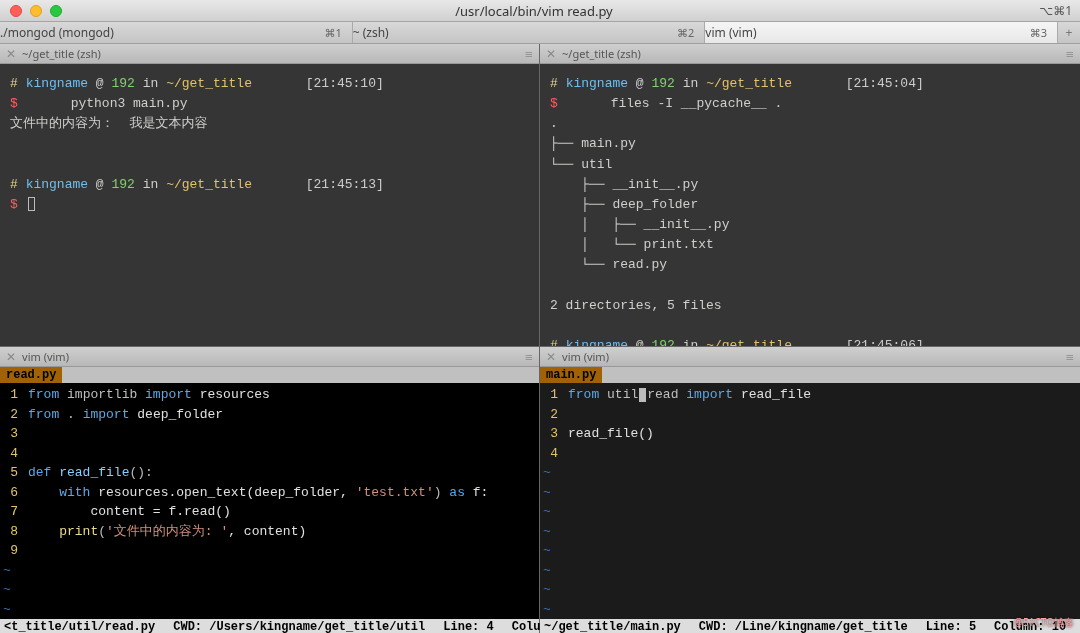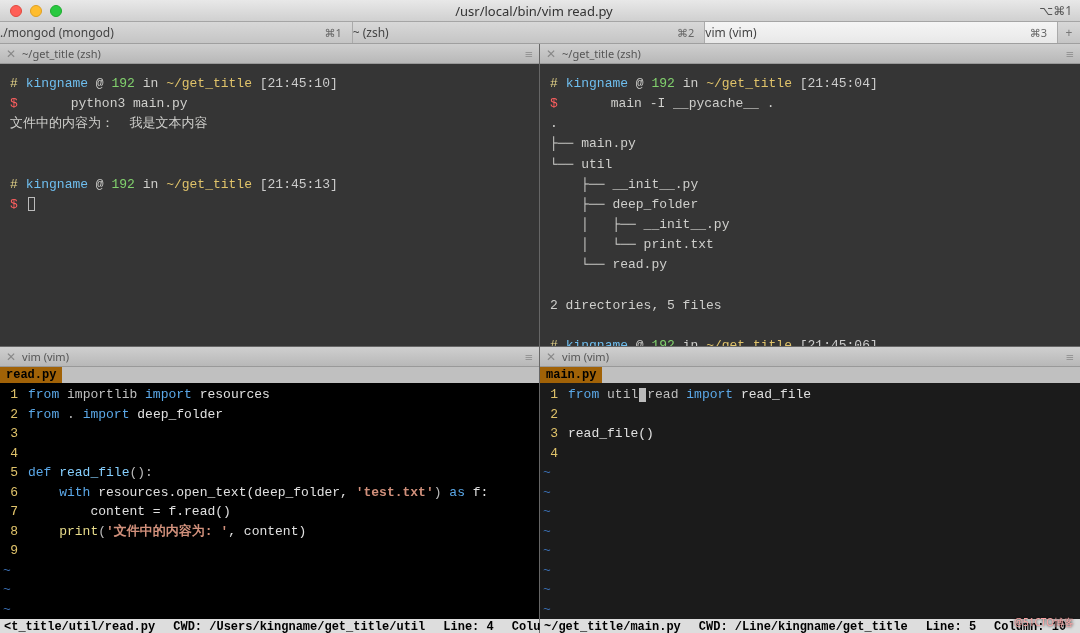--- a/index.html
+++ b/index.html
@@ -28,39 +28,39 @@
 .pane:nth-child(2n){border-right:none;}
 
 
 .pstrip{height:20px; background:linear-gradient(#cfcfcf,#b8b8b8); display:flex; align-items:center; padding:0 6px; color:#555; font-family:-apple-system,system-ui; font-size:11px; border-bottom:1px solid #999; justify-content:space-between;}
 .pstrip .left{display:flex; align-items:center; gap:6px;}
 .pstrip .x{color:#888; font-size:12px; line-height:1;}
 .pstrip .ham{font-size:14px; color:#888;}
 
 
 .term { flex:1; background:#353535; color:#cfcfcc; padding:10px 8px 6px 10px; line-height:1.55; font-size:13px; white-space:pre; overflow:hidden;}
-.c-hash{color:#e8d68a;} .c-user{color:#6fbff0;} .c-at{color:#cfcfcc;} .c-host{color:#81d16d;} .c-in{color:#cfcfcc;} .c-path{color:#e0c36a;} .c-time{color:#ccc;}
+.c-hash{color:#e8d68a;} .c-user{color:#6fbff0;} .c-at{color:#cfcfcc;} .c-host{color:#81d16d;} .c-in{color:#cfcfcc;} .c-path{color:#e0c36a;} .c-time{color:#ccc;margin-left:46px;}
 .c-ps{color:#ff5f5f;} .c-cmd{color:#cfcfcc;padding-left:45px;}
 .cursor{display:inline-block; width:7px; height:14px; border:1px solid #bbb; vertical-align:middle; margin-left:2px;}
 
 
 .vim{flex:1; background:#000; color:#ddd; display:flex; flex-direction:column; min-height:0;}
 .vtabs{height:16px; background:#222; color:#eee; display:flex; font-size:12px; font-weight:bold;}
 .vtab{background:#a16207; color:#000; padding:0 6px; height:16px; display:flex; align-items:center;}
 .vrest{flex:1; background:#c0c0c0;}
 .code{flex:1; padding:2px 0 0 0; line-height:1.5; font-size:13px; overflow:hidden;}
 .row{display:flex;}
 .ln{width:28px; text-align:right; color:#e0c36a; padding-right:10px; flex-shrink:0;}
 .txt{white-space:pre;}
 .tilde{color:#3b6fb3; padding-left:3px;}
 .kw{color:#5BA8E8;} 
 .mod{color:#bfbfbf;}
 .fn{color:#86d0ff;}
 .name{color:#e0e0e0;}
-.str{color:#d1907b;font-weight:bold;}
+.str{color:#d1907b;}
 .op{color:#bbb;}
 .id-y{color:#e9dd8c;}
 .vcursor{display:inline-block;width:7px;height:14px;background:#bbb;vertical-align:text-bottom;margin:0 1px;}
 
 
 .vstatus{height:16px; background:#ddd; color:#000; font-size:12px; font-weight:bold; display:flex; align-items:center; padding:0 4px; white-space:pre;}
 .vstatus .seg{margin-right:18px;}
 
 
 .wm{position:absolute; right:6px; bottom:3px; color:#fca5a5; font-family:-apple-system,system-ui; font-size:10px; text-shadow:0 0 3px #000;}
@@ -115,21 +115,21 @@
 
   <div class="pane">
     <div class="pstrip">
       <div class="left">
         <span class="x">✕</span>
         <span>~/get_title (zsh)</span>
       </div>
       <span class="ham">≡</span>
     </div>
     <div class="term"><span class="c-hash">#</span> <span class="c-user">kingname</span> <span class="c-at">@</span> <span class="c-host">192</span> <span class="c-in">in</span> <span class="c-path">~/get_title</span> <span class="c-time">[21:45:04]</span>
-<span class="c-ps">$</span> <span class="c-cmd">main -I __pycache__ .</span>
+<span class="c-ps">$</span> <span class="c-cmd">files -I __pycache__ .</span>
 <span>.</span>
 <span>├── main.py</span>
 <span>└── util</span>
 <span>    ├── __init__.py</span>
 <span>    ├── deep_folder</span>
 <span>    │   ├── __init__.py</span>
 <span>    │   └── print.txt</span>
 <span>    └── read.py</span>
 
 <span>2 directories, 5 files</span>

